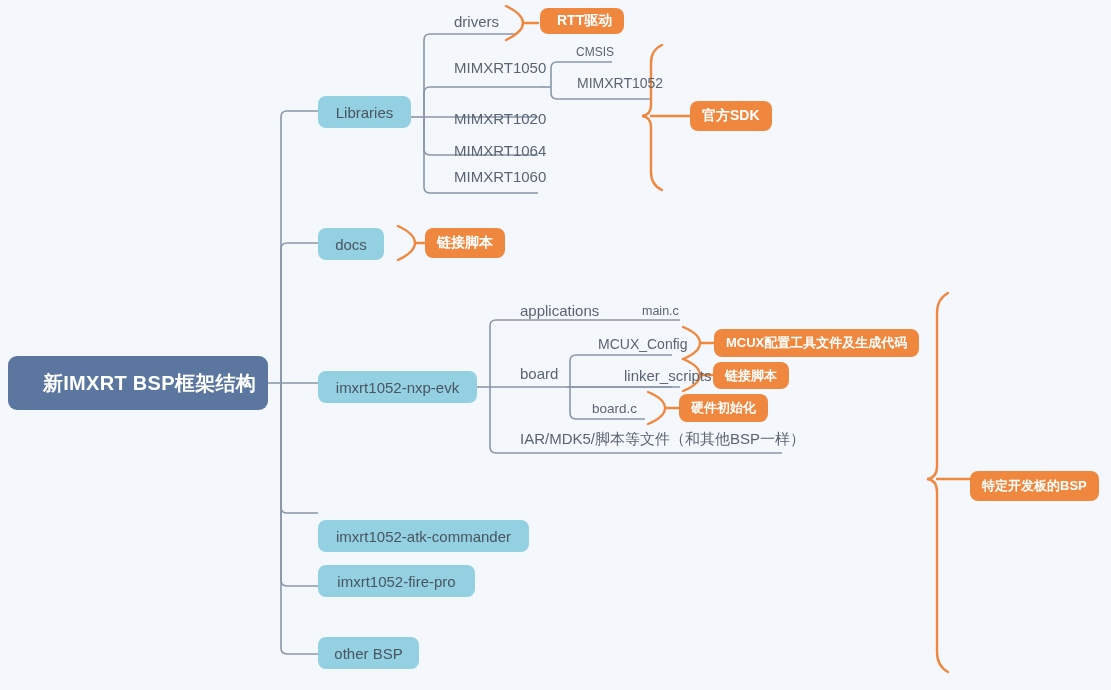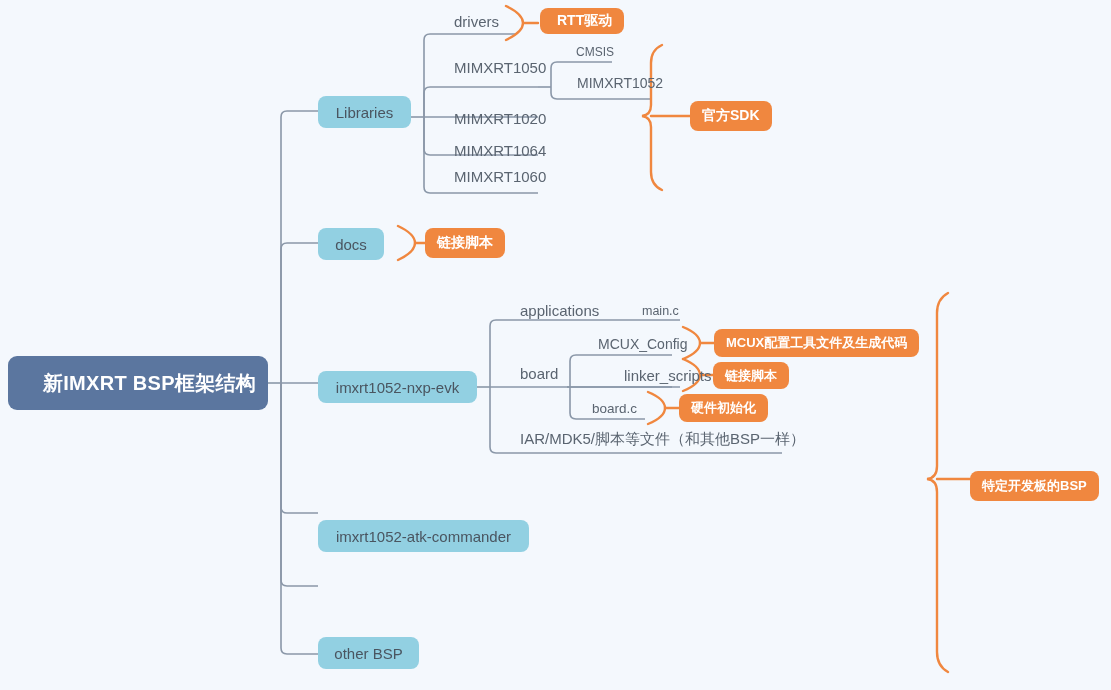--- a/index.html
+++ b/index.html
@@ -118,20 +118,21 @@
   <div class="node root" style="left:8px;top:356px;width:260px;height:54px;padding-left:23px;">新IMXRT BSP框架结构</div>
 
   <div class="node blue" style="left:318px;top:96px;width:93px;height:32px;">Libraries</div>
 
   <div class="node blue" style="left:318px;top:228px;width:66px;height:32px;">docs</div>
 
   <div class="node blue" style="left:318px;top:371px;width:159px;height:32px;">imxrt1052-nxp-evk</div>
 
   <div class="node blue" style="left:318px;top:492px;width:211px;height:32px;margin-top:28px;">imxrt1052-atk-commander</div>
 
+  <div class="node blue" style="left:318px;top:565px;width:157px;height:32px;">imxrt1052-fire-pro</div>
 
   <div class="node blue" style="left:318px;top:637px;width:101px;height:32px;">other BSP</div>
 
   <div class="node plain" style="left:442px;top:8px;height:26px;">drivers</div>
 
   <div class="node plain" style="left:442px;top:54px;height:26px;">MIMXRT1050</div>
 
   <div class="node plain" style="left:442px;top:105px;height:26px;">MIMXRT1020</div>
 
   <div class="node plain" style="left:442px;top:137px;height:26px;">MIMXRT1064</div>

